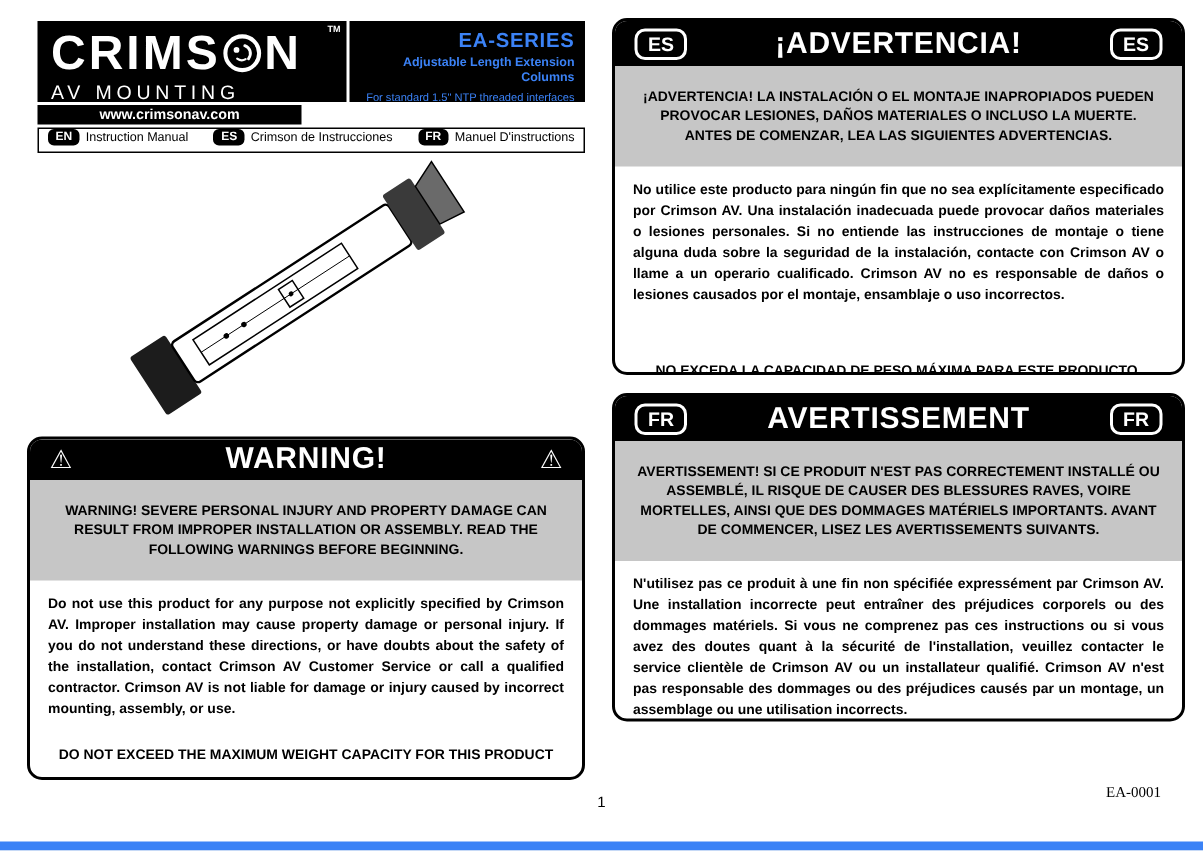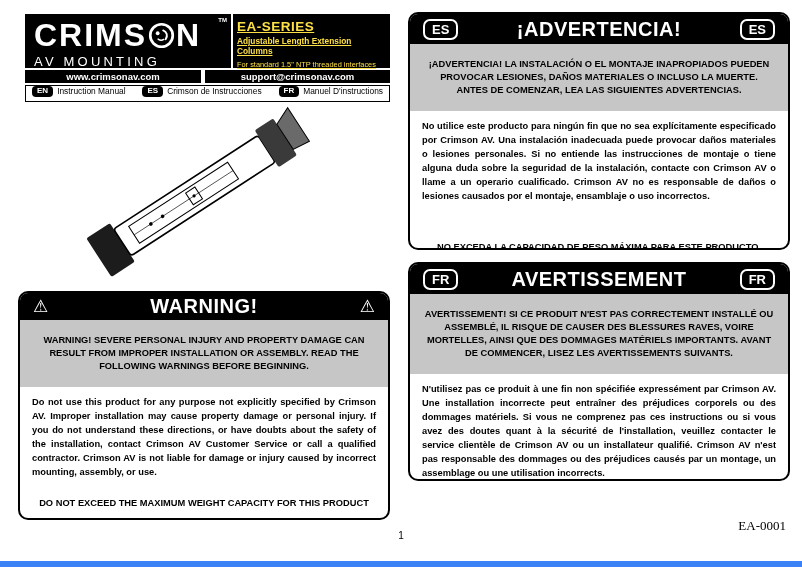--- a/index.html
+++ b/index.html
@@ -15,21 +15,21 @@
     background: #000; color: #fff; padding: 5px 8px 0 9px;
   }
   .brand-row { display: flex; align-items: center; position: relative; }
   .brand-txt { font-size: 32px; font-weight: bold; letter-spacing: 2px; line-height: 1; }
   .logo-o { width: 27px; height: 27px; margin: 0 1px; }
   .tm { position: absolute; top: -2px; right: -4px; font-size: 6px; font-weight: bold; }
   .tagline { font-size: 13px; letter-spacing: 3.2px; margin-top: 3px; }
 
   .series-block {
     position: absolute; left: 233px; top: 14px; width: 157px; height: 54px;
-    background: #000; color: #fde047; padding: 5px 7px 0 4px; text-decoration: underline;
+    background: #000; color: #3b82f6; text-align: right; padding: 5px 7px 0 4px;
   }
   .series-title { font-size: 13.5px; font-weight: bold; letter-spacing: 0.5px; }
   .series-sub1 { font-size: 8.3px; font-weight: bold; margin-top: 2px; }
   .series-sub2 { font-size: 7.4px; margin-top: 4px; }
 
   .bar { position: absolute; top: 70px; height: 13px; background: #000; color: #fff;
          font-size: 9.5px; font-weight: bold; display: flex; align-items: center; justify-content: center; }
   .bar-web { left: 25px; width: 176px; }
   .bar-email { left: 205px; width: 185px; }
 
@@ -66,21 +66,21 @@
   .intro { background: #c6c6c6; font-weight: bold; font-size: 9.3px; text-align: center;
            padding: 14px 14px; line-height: 1.4; }
   .box-body { padding: 9px 12px 0 12px; font-size: 9.3px; text-align: justify; line-height: 1.5; font-weight: bold; }
   .capacity { text-align: center; font-weight: bold; font-size: 9.3px; padding: 0 18px; }
   .box-es .capacity { margin-top: 38px; }
   .box-en .capacity { margin-top: 18px; }
   .box-fr .capacity { margin-top: 14px; }
 
   
   .page-num { position: absolute; left: 0; right: 0; bottom: 20px; text-align: center; font-size: 10px; }
-  .doc-code { position: absolute; right: 16px; bottom: 27px; font-size: 13px;
+  .doc-code { position: absolute; right: 28px; bottom: 27px; font-size: 10px;
               font-family: "Liberation Serif", serif; }
 </style>
 </head>
 <body>
 
 <div class="page">
 
   <div class="logo-block">
     <div class="brand-row">
       <span class="brand-txt">CRIMS</span>
@@ -96,21 +96,20 @@
     <div class="tagline">AV MOUNTING SOLUTIONS</div>
   </div>
 
   <div class="series-block">
     <div class="series-title">EA-SERIES</div>
     <div class="series-sub1">Adjustable Length Extension Columns</div>
     <div class="series-sub2">For standard 1.5" NTP threaded interfaces</div>
   </div>
 
   <div class="bar bar-web">www.crimsonav.com</div>
-  <div class="bar bar-email">support@crimsonav.com</div>
 
   <div class="lang-row">
     <div class="lang-item">
       <span class="lang-badge">EN</span>
       <span class="lang-label">Instruction Manual</span>
     </div>
     <div class="lang-item">
       <span class="lang-badge">ES</span>
       <span class="lang-label">Crimson de Instrucciones</span>
     </div>

